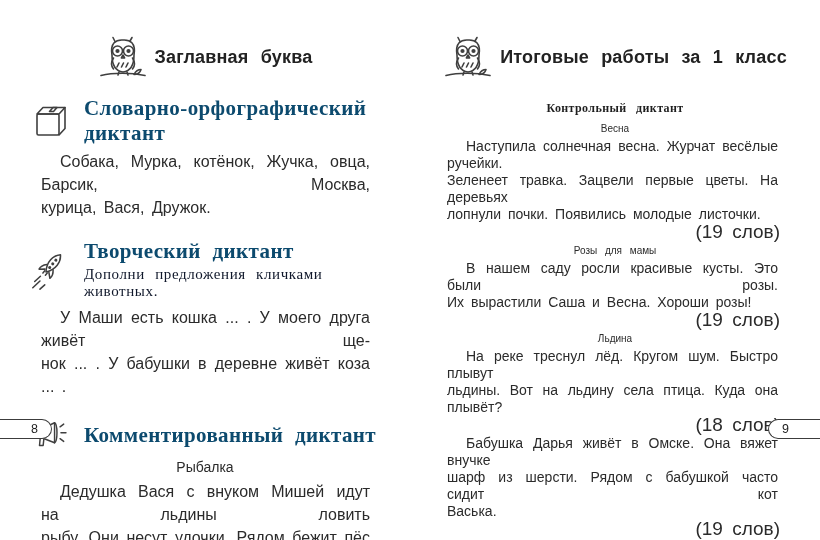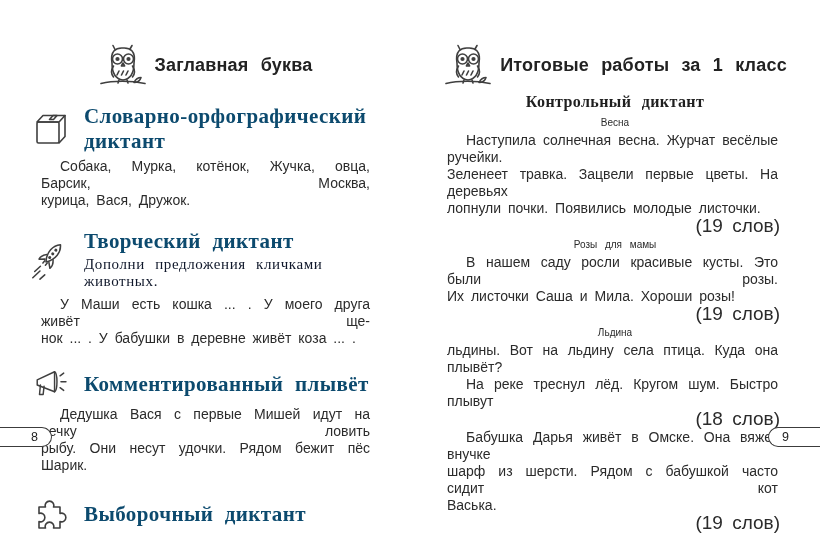--- a/index.html
+++ b/index.html
@@ -1,41 +1,41 @@
 <!DOCTYPE html>
 <html><head>
 <meta charset="utf-8">
 <style>
   * { margin:0; padding:0; box-sizing:border-box; }
   html,body { width:820px; height:540px; background:#fff; overflow:hidden; }
   body { font-family:"Liberation Sans", sans-serif; color:#2b2b2b; position:relative; }
 
-  .page { position:absolute; top:8px; width:410px; height:468px; }
+  .page { position:absolute; top:0; width:410px; height:468px; }
   .page-left { left:0; }
   .page-right { left:410px; }
 
   .page-header { display:flex; align-items:center; justify-content:center; gap:7px; padding-top:32px; height:82px; }
   .page-header .hdr { font-size:18px; font-weight:bold; word-spacing:7px; letter-spacing:.2px; color:#222; }
   .owl-wrap { width:50px; height:47px; flex:0 0 50px; }
 
   .section-head { display:flex; align-items:center; gap:11px; margin:0 30px 0 27px; }
   .icon-box { width:46px; flex:0 0 46px; display:flex; justify-content:center; align-items:center; }
   .section-title { font-family:"Liberation Serif", serif; font-weight:bold; font-size:21px; word-spacing:6px; letter-spacing:.4px; color:#0c4a6e; }
   .section-sub { font-family:"Liberation Serif", serif; font-weight:normal; font-size:15px; word-spacing:6px; letter-spacing:.6px; margin-top:2px; color:#0f172a; }
 
-  .para { margin:4px 40px 0 41px; font-size:14px; line-height:17px; word-spacing:3px; }
+  .para { margin:4px 40px 0 41px; font-size:16px; line-height:23px; word-spacing:3px; }
   .tline { text-align:justify; text-align-last:justify; }
   .tline.first { text-indent:19px; }
   .tline.last { text-align-last:left; }
   .para u { text-underline-offset:3px; text-decoration-thickness:1px; }
 
   .text-title { text-align:center; font-size:14px; word-spacing:4px; line-height:17px; }
   .m-top-sm { margin-top:6px; } .m-top-md { margin-top:14px; } .m-top-lg { margin-top:20px; }
 
-  .subheader { text-align:center; font-family:"Liberation Serif", serif; font-weight:bold; font-size:16px; word-spacing:6px; letter-spacing:.4px; margin-top:2px; line-height:20px; color:#1f1f1f; }
+  .subheader { text-align:center; font-family:"Liberation Serif", serif; font-weight:bold; font-size:12px; word-spacing:6px; letter-spacing:.4px; margin-top:16px; line-height:20px; color:#1f1f1f; }
 
   .dictation { margin-top:2px; }
   .d-title { text-align:center; font-size:10px; word-spacing:5px; line-height:17px; margin-top:2px; }
   .d-para { margin:1px 42px 0 37px; font-size:14px; line-height:17px; word-spacing:3px; }
   .d-count { text-align:right; margin-right:40px; font-size:19px; word-spacing:4px; line-height:17px; }
 
   .pill { position:absolute; bottom:29px; height:20px; width:52px; border:1.5px solid #3c3c3c; background:#fff;
           display:flex; align-items:center; font-size:12.5px; color:#222; }
   .pill-left { left:0; border-left:none; border-radius:0 11px 11px 0; justify-content:flex-end; padding-right:13px; }
   .pill-right { right:0; border-right:none; border-radius:11px 0 0 11px; justify-content:flex-start; padding-left:13px; }
@@ -113,24 +113,25 @@
 
   <div class="section-head m-top-lg">
     <span class="icon-box">
       <svg class="lineart" viewBox="0 0 46 38" width="42" height="35">
         <path d="M9 14 L28 5 L28 27 L9 19.5 Z"></path>
         <path d="M28 5 C31.5 7 31.5 25 28 27"></path>
         <path d="M12.5 19.5 L11.5 30 L15.5 30 L16.5 20.8"></path>
         <path d="M34 9.5 L38 6.5 M35 16 L40.5 16 M34 22.5 L38 25.5"></path>
       </svg>
     </span>
-    <h2 class="section-title">Комментированный плывёт</h2>
-  </div>
+    <h2 class="section-title">Комментированный диктант</h2>
+  </div>
+  <div class="text-title m-top-sm">Рыбалка</div>
   <div class="para">
-      <div class="tline first">Дедушка Вася с первые Мишей идут на речку ловить</div>
+      <div class="tline first">Дедушка Вася с внуком Мишей идут на льдины ловить</div>
       <div class="tline last">рыбу. Они несут удочки. Рядом бежит пёс Шарик.</div>
     </div>
 
   <div class="section-head m-top-lg">
     <span class="icon-box">
       <svg class="lineart" viewBox="0 0 40 40" width="40" height="40">
         <path d="M9 13 H15.5 A4.3 4.3 0 1 1 23.5 13 H30 V19.5 A4.3 4.3 0 1 1 30 27.5 V34 H23.5 A4.3 4.3 0 1 0 15.5 34 H9 V27.5 A4.3 4.3 0 1 0 9 19.5 Z"></path>
       </svg>
     </span>
     <h2 class="section-title">Выборочный диктант</h2>
@@ -177,30 +178,30 @@
         <div class="tline">Зеленеет травка. Зацвели первые цветы. На деревьях</div>
         <div class="tline last">лопнули почки. Появились молодые листочки.</div>
       </div>
     <div class="d-count">(19 слов)</div>
   </div>
 
   <div class="dictation">
     <div class="d-title">Розы для мамы</div>
     <div class="d-para">
         <div class="tline first">В нашем саду росли красивые кусты. Это были розы.</div>
-        <div class="tline last">Их листочки Саша и Мила. Хороши розы!</div>
+        <div class="tline last">Их вырастили Саша и Весна. Хороши розы!</div>
       </div>
     <div class="d-count">(19 слов)</div>
   </div>
 
   <div class="dictation">
     <div class="d-title">Льдина</div>
     <div class="d-para">
+        <div class="tline first">На реке треснул лёд. Кругом шум. Быстро плывут</div>
         <div class="tline last">льдины. Вот на льдину села птица. Куда она плывёт?</div>
-        <div class="tline first">На реке треснул лёд. Кругом шум. Быстро плывут</div>
       </div>
     <div class="d-count">(18 слов)</div>
   </div>
 
   <div class="dictation">
     <div class="d-para">
         <div class="tline first">Бабушка Дарья живёт в Омске. Она вяжет внучке</div>
         <div class="tline">шарф из шерсти. Рядом с бабушкой часто сидит кот</div>
         <div class="tline last">Васька.</div>
       </div>

